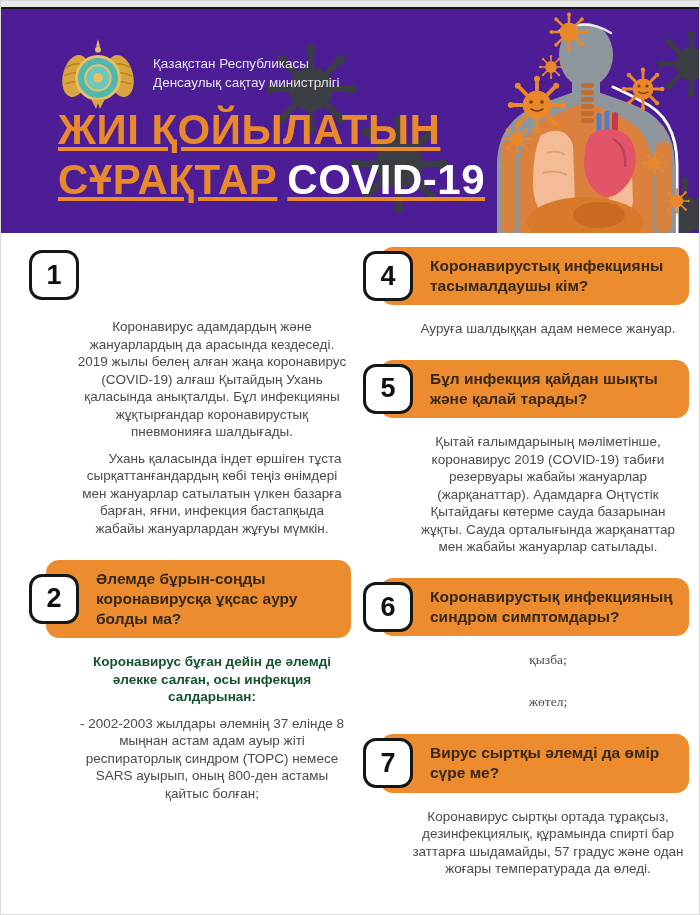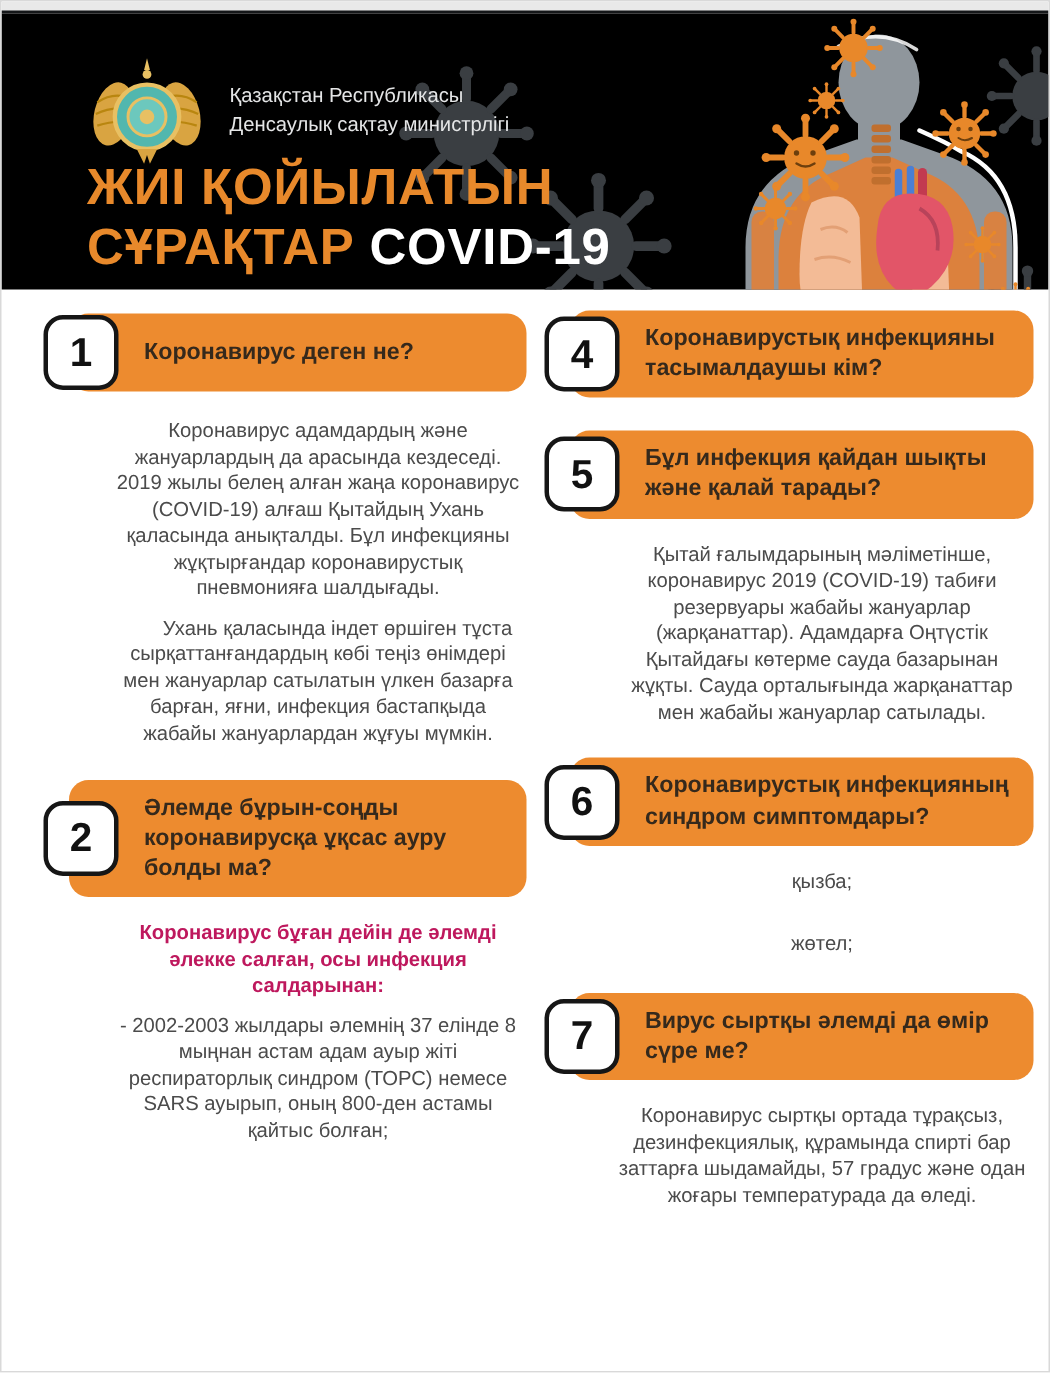--- a/index.html
+++ b/index.html
@@ -4,26 +4,26 @@
 <style>
   html,body{margin:0;padding:0;background:#f2f2f2;}
   .page{
     position:relative;width:700px;height:915px;margin:0 auto;
     background:#ffffff;overflow:hidden;
     border:1px solid #d9d9d9;box-sizing:border-box;
     font-family:"Liberation Sans", sans-serif;
   }
   .top-strip{height:6px;background:#e9e9e9;border-bottom:2px solid #151719;}
   
-  .header{position:relative;height:184px;background:#000000;overflow:hidden;}
+  .header{position:relative;height:224px;background:#4c1d95;overflow:hidden;}
   .brand{position:absolute;left:58px;top:26px;display:flex;align-items:center;gap:16px;z-index:3;}
   .emblem{width:78px;height:78px;flex:0 0 auto;}
   .ministry{font-size:13.5px;line-height:1.4;color:#e4e5e6;}
   .title{position:absolute;left:57px;top:96px;z-index:3;font-weight:bold;letter-spacing:.5px;}
-  .title .line{font-size:34px;line-height:1.18;color:#e8892b;white-space:nowrap;}
+  .title .line{font-size:42px;line-height:1.18;color:#e8892b;white-space:nowrap;text-decoration:underline;}
   .title .white{color:#ffffff;margin-left:10px;text-align:center;}
   .header-art{position:absolute;left:0;top:0;width:700px;height:224px;z-index:1;}
   
   .content{display:flex;padding:14px 10px 0 28px;}
   .col{width:322px;}
   .col.right{width:326px;margin-left:12px;}
   .qa{margin-bottom:22px;}
   .qa-header{position:relative;margin-bottom:15px;min-height:56px;display:flex;align-items:center;}
   .badge{
     position:absolute;left:0;top:50%;transform:translateY(-50%);
@@ -34,22 +34,22 @@
   }
   .bar{
     margin-left:17px;width:100%;box-sizing:border-box;background:#ed8b2f;
     border-radius:13px;padding:9px 14px 9px 50px;min-height:52px;
     display:flex;align-items:center;
   }
   .bar h2{margin:0;font-size:15.5px;line-height:1.3;font-weight:bold;color:#35291c;}
   .qa-body{padding-left:48px;padding-right:4px;color:#4b4b4b;font-size:13.5px;line-height:1.3;text-align:center;}
   .qa-body p{margin:0 0 9px 0;}
   .qa-body p.indent{text-indent:26px;}
-  .qa-body p.lead{font-weight:bold;color:#be185d;}
-  .qa-body p.symptom{margin-bottom:24px;}
+  .qa-body p.lead{font-weight:bold;color:#14532d;}
+  .qa-body p.symptom{margin-bottom:24px;font-family:Liberation Serif, serif;}
 </style>
 </head>
 <body>
 
 <div class="page">
   <div class="top-strip"></div>
 
   <header class="header">
 
     <svg class="header-art" viewBox="0 0 700 224" aria-hidden="true">
@@ -169,23 +169,20 @@
 
   <main class="content">
 
     <div class="col">
 
       <section class="qa">
         <div class="qa-header">
           <div class="badge">
               <span>1</span>
             </div>
-          <div class="bar">
-              <h2>Коронавирус деген не?</h2>
-            </div>
         </div>
         <div class="qa-body">
           <p>Коронавирус адамдардың және жануарлардың да арасында кездеседі. 2019 жылы белең алған жаңа коронавирус (COVID-19) алғаш Қытайдың Ухань қаласында анықталды. Бұл инфекцияны жұқтырғандар коронавирустық пневмонияға шалдығады.</p>
           <p class="indent">Ухань қаласында індет өршіген тұста сырқаттанғандардың көбі теңіз өнімдері мен жануарлар сатылатын үлкен базарға барған, яғни, инфекция бастапқыда жабайы жануарлардан жұғуы мүмкін.</p>
         </div>
       </section>
 
       <section class="qa">
         <div class="qa-header">
           <div class="badge">
@@ -207,20 +204,23 @@
 
       <section class="qa">
         <div class="qa-header">
           <div class="badge">
               <span>4</span>
             </div>
           <div class="bar">
               <h2>Коронавирустық инфекцияны тасымалдаушы кім?</h2>
             </div>
         </div>
+        <div class="qa-body">
+          <p>Ауруға шалдыққан адам немесе жануар.</p>
+        </div>
       </section>
 
       <section class="qa">
         <div class="qa-header">
           <div class="badge">
               <span>5</span>
             </div>
           <div class="bar">
               <h2>Бұл инфекция қайдан шықты және қалай тарады?</h2>
             </div>

